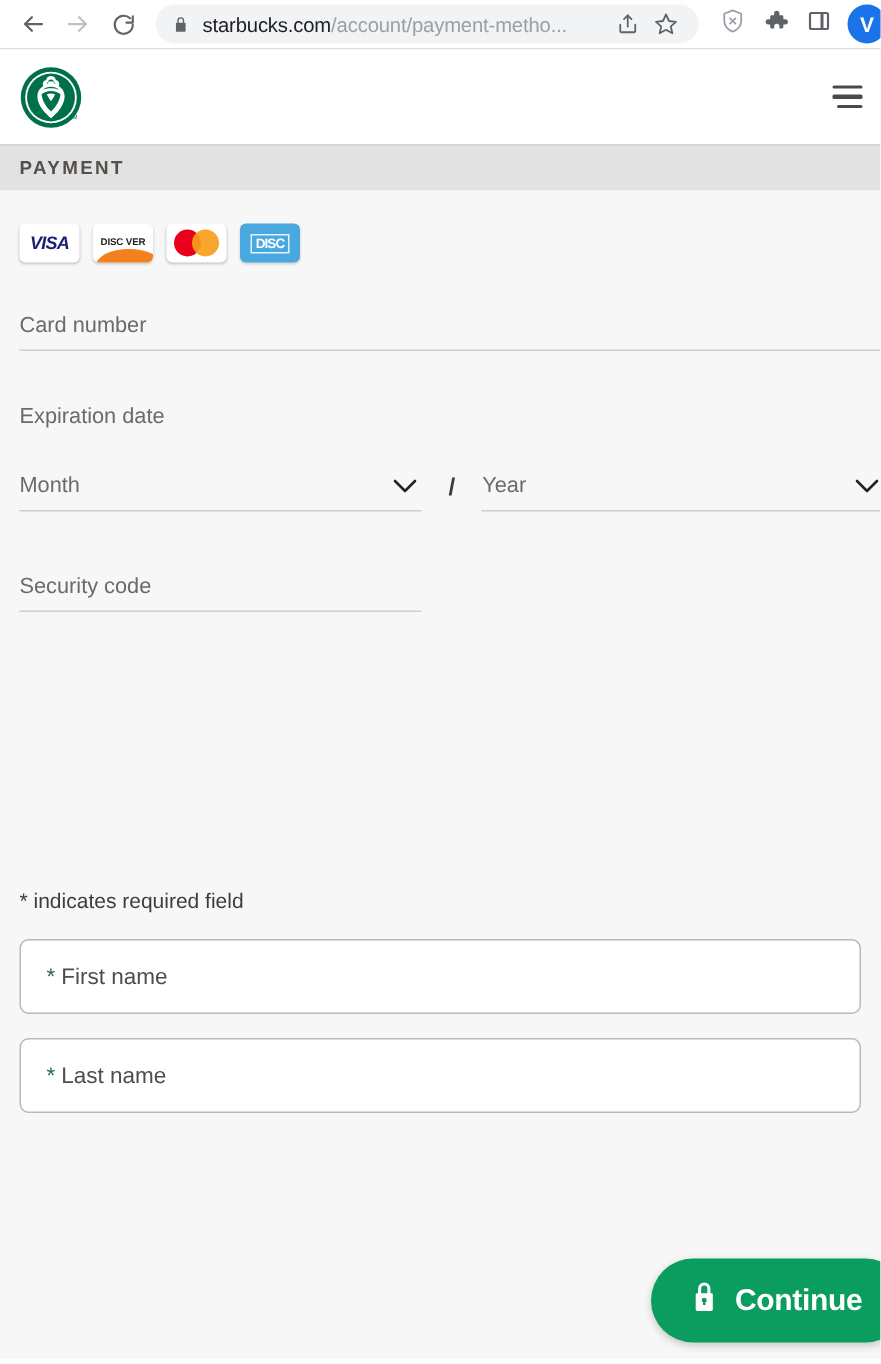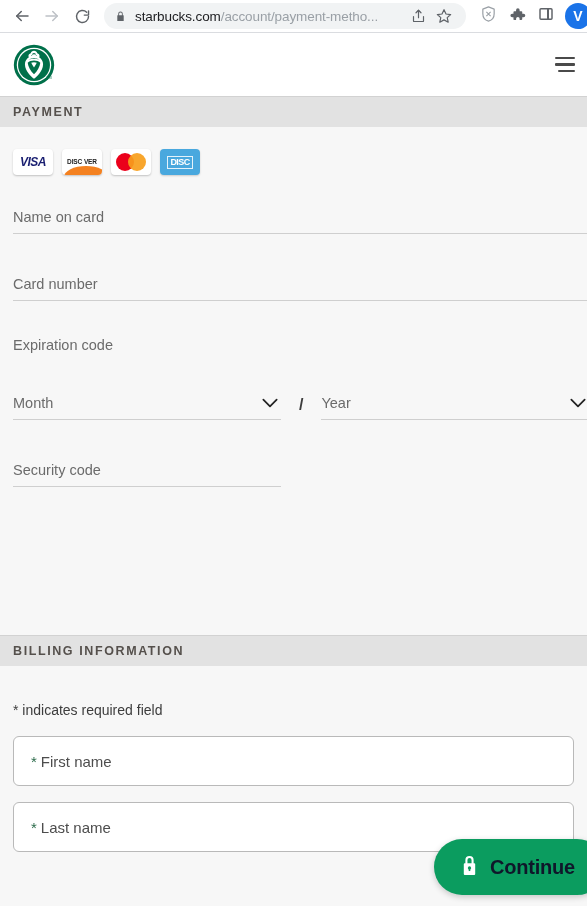--- a/index.html
+++ b/index.html
@@ -232,21 +232,21 @@
     margin-bottom: 36px;
   }
   .select-field {
     position: relative;
     border-bottom: 1px solid #cfcfcf;
     padding-bottom: 8px;
     display: flex;
     align-items: center;
     justify-content: space-between;
   }
-  .sel-month { width: 268px; flex: 0 0 268px; margin-top: 12px; }
+  .sel-month { width: 268px; flex: 0 0 268px; }
   .sel-year  { width: 268px; flex: 0 0 268px; }
   .select-value { font-size: 14.5px; color: #6b6b6b; }
   .chevron { margin-right: 3px; display: flex; }
   .exp-slash {
     font-size: 16px;
     font-weight: bold;
     color: #3d3d3d;
     padding: 0 18px 6px 18px;
     flex: 0 0 auto;
   }
@@ -284,21 +284,21 @@
     height: 56px;
     background: #0b9c5f;
     border-radius: 28px;
     display: flex;
     align-items: center;
     gap: 11px;
     padding: 0 30px 0 26px;
     box-shadow: 0 2px 6px rgba(0,0,0,0.2);
   }
   .continue-label {
-    color: #0f172a;
+    color: #ffffff;
     font-size: 20px;
     font-weight: bold;
     letter-spacing: -0.2px;
   }
 </style>
 </head>
 <body>
 
 <div class="browser-bar">
 
@@ -419,29 +419,26 @@
         <span class="cl-mc-wrap">
           <span class="cl-mc-l"></span>
           <span class="cl-mc-r"></span>
         </span>
       </span>
       <span class="card-logo amex">
         <span class="cl-amex">DISC</span>
       </span>
     </div>
 
-    <div class="field field-full">
-      <div class="field-label">Name on card</div>
-    </div>
 
     <div class="field field-full">
       <div class="field-label">Card number</div>
     </div>
 
-    <div class="exp-label">Expiration code</div>
+    <div class="exp-label">Expiration date</div>
 
     <div class="exp-row">
       <div class="select-field sel-month">
         <span class="select-value">Month</span>
         <span class="chevron">
           <svg width="16" height="10" viewBox="0 0 24 14" fill="none" stroke="#222" stroke-width="2.6" stroke-linecap="round" stroke-linejoin="round">
             <polyline points="2 2 12 12 22 2"></polyline>
           </svg>
         </span>
       </div>
@@ -458,21 +455,20 @@
       </div>
     </div>
 
     <div class="field sec-field">
       <div class="field-label">Security code</div>
     </div>
 
     <div class="spacer-block"></div>
   </div>
 
-  <div class="section-head">BILLING INFORMATION</div>
 
   <div class="required-note">* indicates required field</div>
 
   <div class="text-input">
     <span class="req-star">*</span>
     <span>First name</span>
   </div>
 
   <div class="text-input">
     <span class="req-star">*</span>

